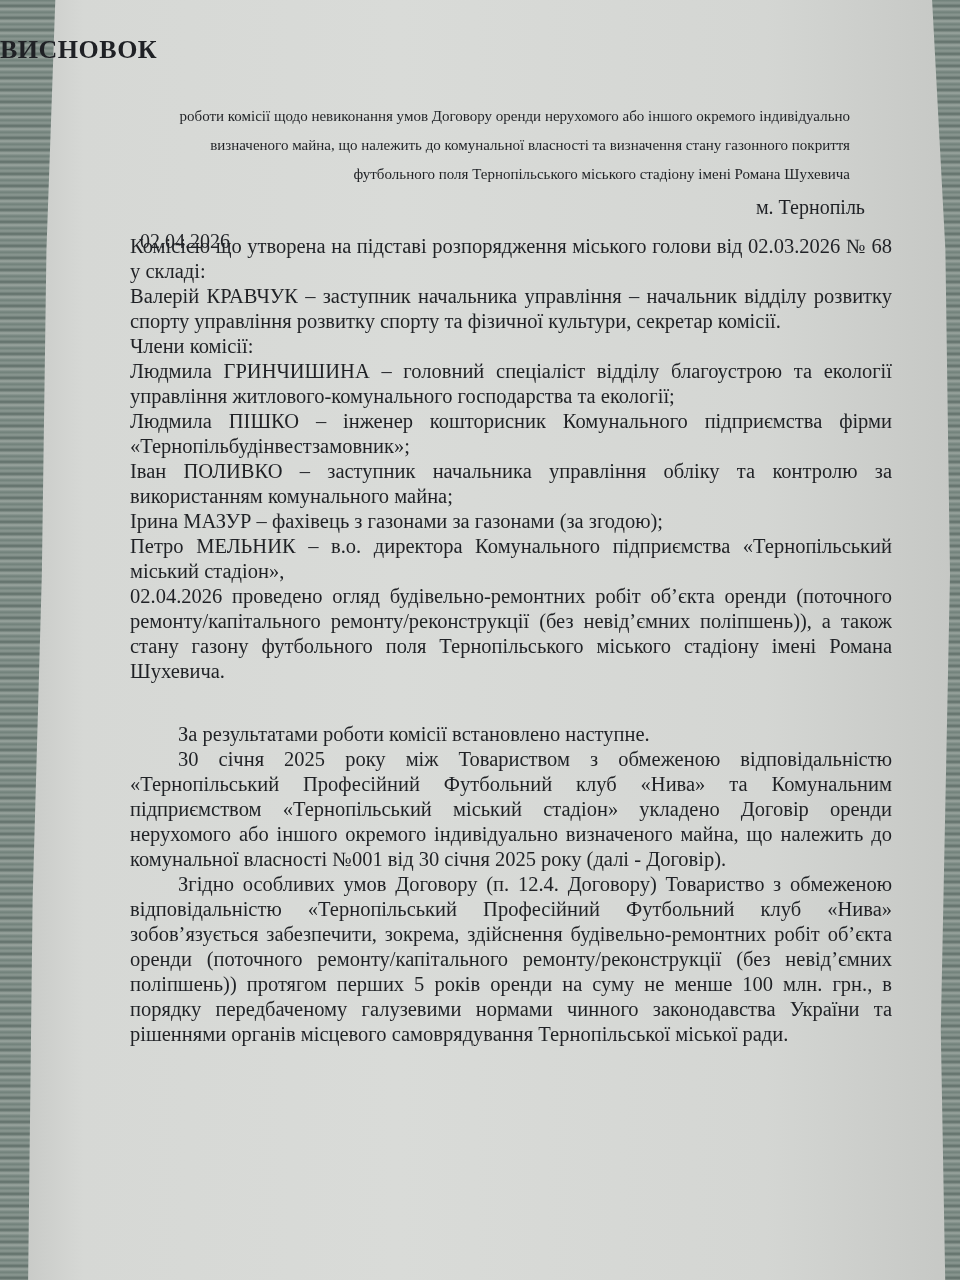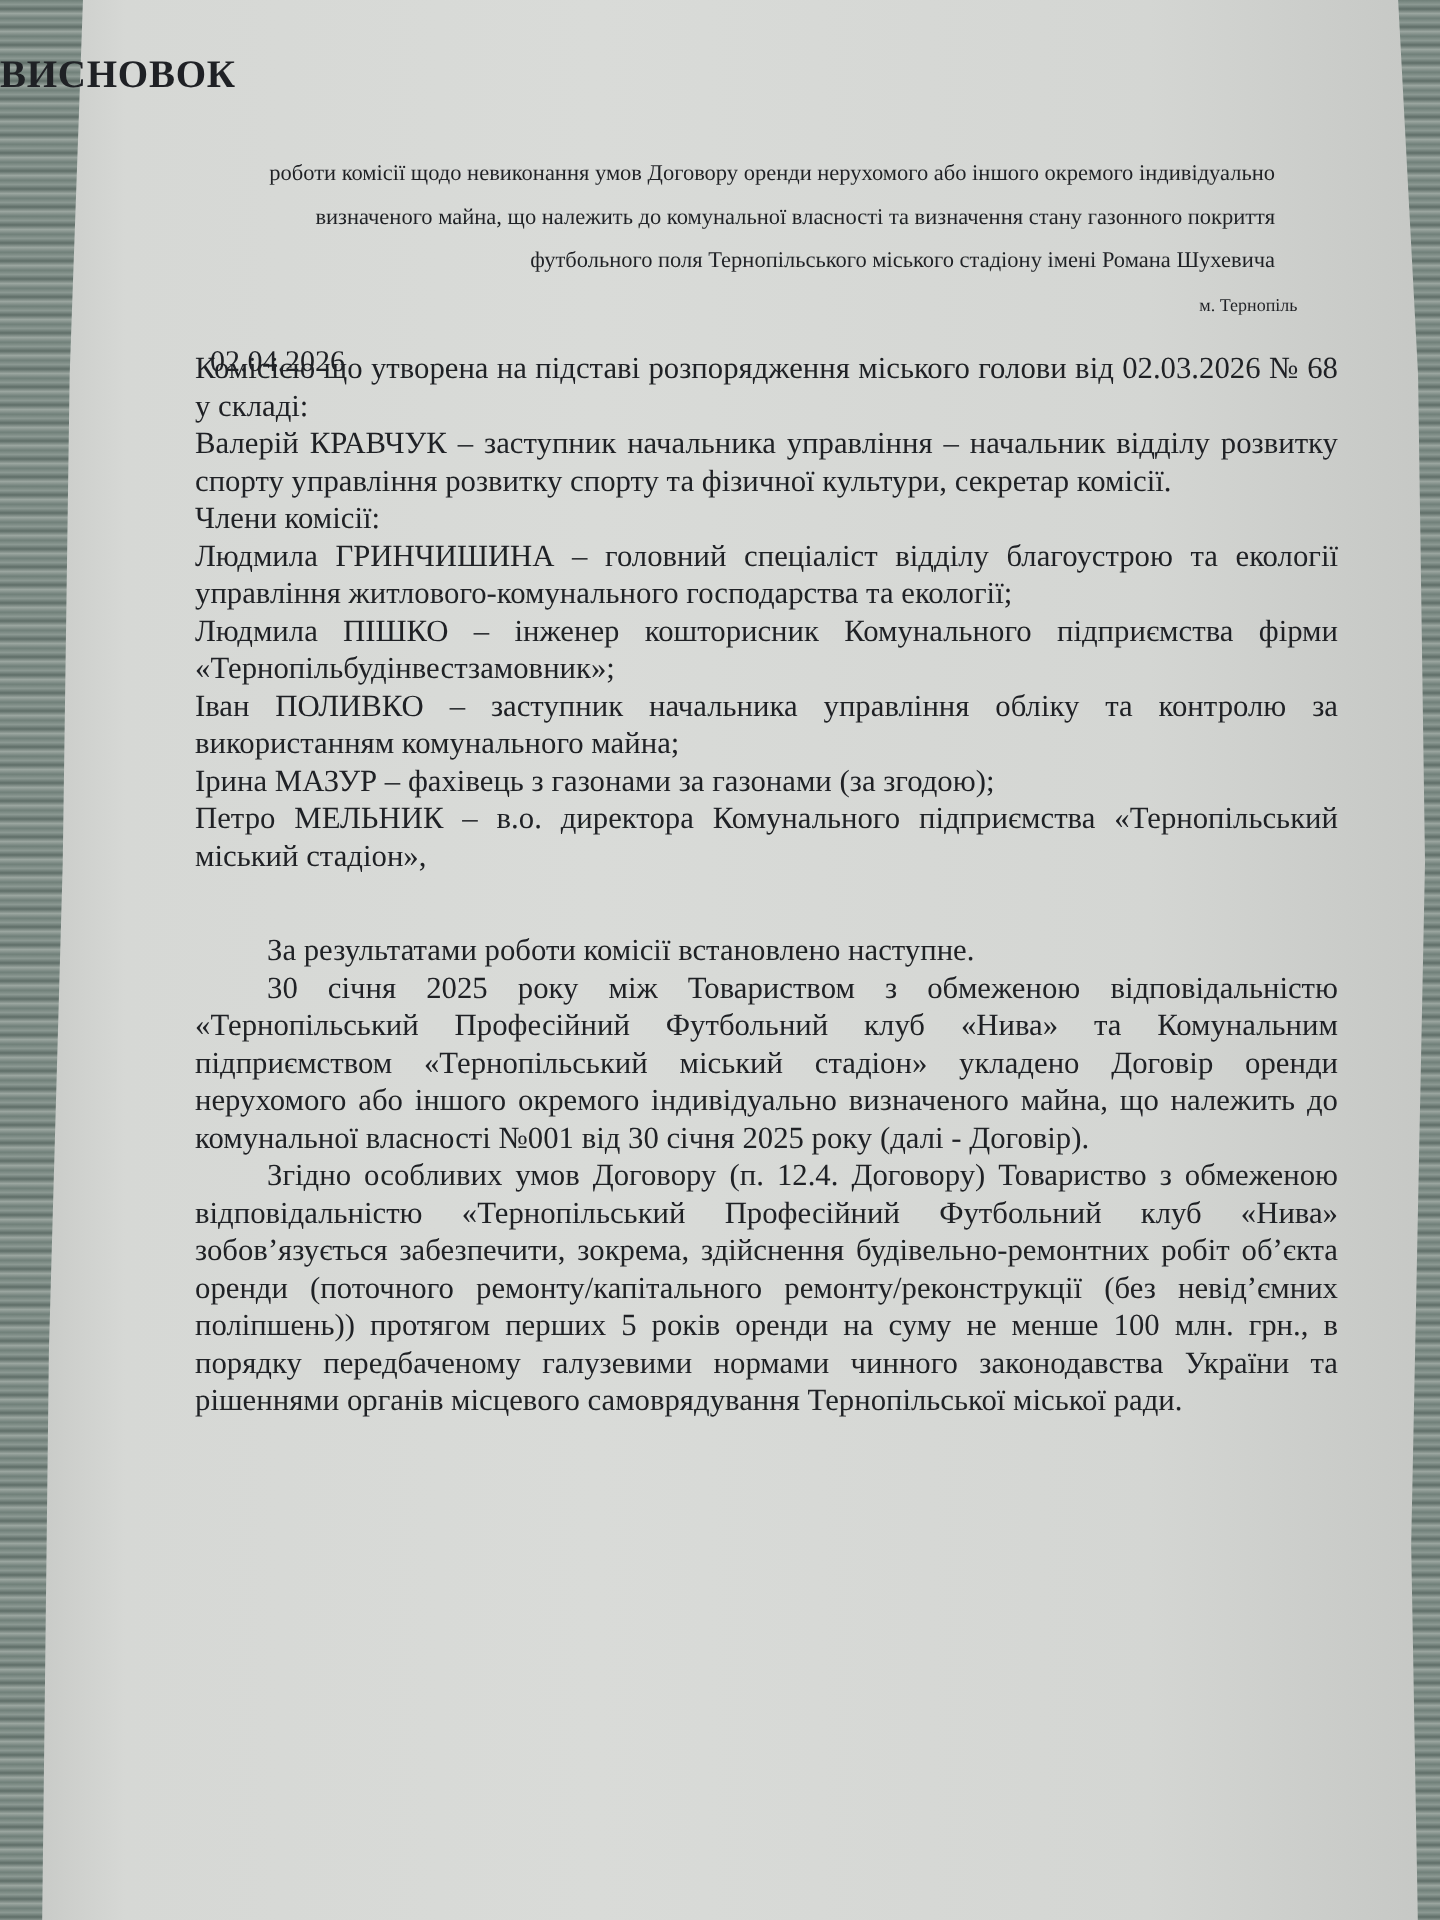--- a/index.html
+++ b/index.html
@@ -61,21 +61,21 @@
       position: absolute;
       top: 186px;
       left: 140px;
       font-size: 20px;
       margin-top: 44px;
     }
     .place-line {
       position: absolute;
       top: 196px;
       right: 95px;
-      font-size: 12px;
+      font-size: 20px;
     }
     .body {
       position: absolute;
       top: 234px;
       left: 130px;
       width: 762px;
       font-size: 20.5px;
       line-height: 25px;
     }
     .body p {
@@ -102,18 +102,19 @@
 
   <div class="body">
     <p>Комісією що утворена на підставі розпорядження міського голови від 02.03.2026 № 68 у складі:</p>
     <p>Валерій КРАВЧУК – заступник начальника управління – начальник відділу розвитку спорту управління розвитку спорту та фізичної культури, секретар комісії.</p>
     <p>Члени комісії:</p>
     <p>Людмила ГРИНЧИШИНА – головний спеціаліст відділу благоустрою та екології управління житлового-комунального господарства та екології;</p>
     <p>Людмила ПІШКО – інженер кошторисник Комунального підприємства фірми «Тернопільбудінвестзамовник»;</p>
     <p>Іван ПОЛИВКО – заступник начальника управління обліку та контролю за використанням комунального майна;</p>
     <p>Ірина МАЗУР – фахівець з газонами за газонами (за згодою);</p>
     <p>Петро МЕЛЬНИК – в.о. директора Комунального підприємства «Тернопільський міський стадіон»,</p>
+    <p>02.04.2026 проведено огляд будівельно-ремонтних робіт об’єкта оренди (поточного ремонту/капітального ремонту/реконструкції (без невід’ємних поліпшень)), а також стану газону футбольного поля Тернопільського міського стадіону імені Романа Шухевича.</p>
     <div class="gap"></div>
     <p class="indent">За результатами роботи комісії встановлено наступне.</p>
     <p class="indent">30 січня 2025 року між Товариством з обмеженою відповідальністю «Тернопільський Професійний Футбольний клуб «Нива» та Комунальним підприємством «Тернопільський міський стадіон» укладено Договір оренди нерухомого або іншого окремого індивідуально визначеного майна, що належить до комунальної власності №001 від 30 січня 2025 року (далі - Договір).</p>
     <p class="indent">Згідно особливих умов Договору (п. 12.4. Договору) Товариство з обмеженою відповідальністю «Тернопільський Професійний Футбольний клуб «Нива» зобов’язується забезпечити, зокрема, здійснення будівельно-ремонтних робіт об’єкта оренди (поточного ремонту/капітального ремонту/реконструкції (без невід’ємних поліпшень)) протягом перших 5 років оренди на суму не менше 100 млн. грн., в порядку передбаченому галузевими нормами чинного законодавства України та рішеннями органів місцевого самоврядування Тернопільської міської ради.</p>
   </div>
 </div>
 
 </body></html>

